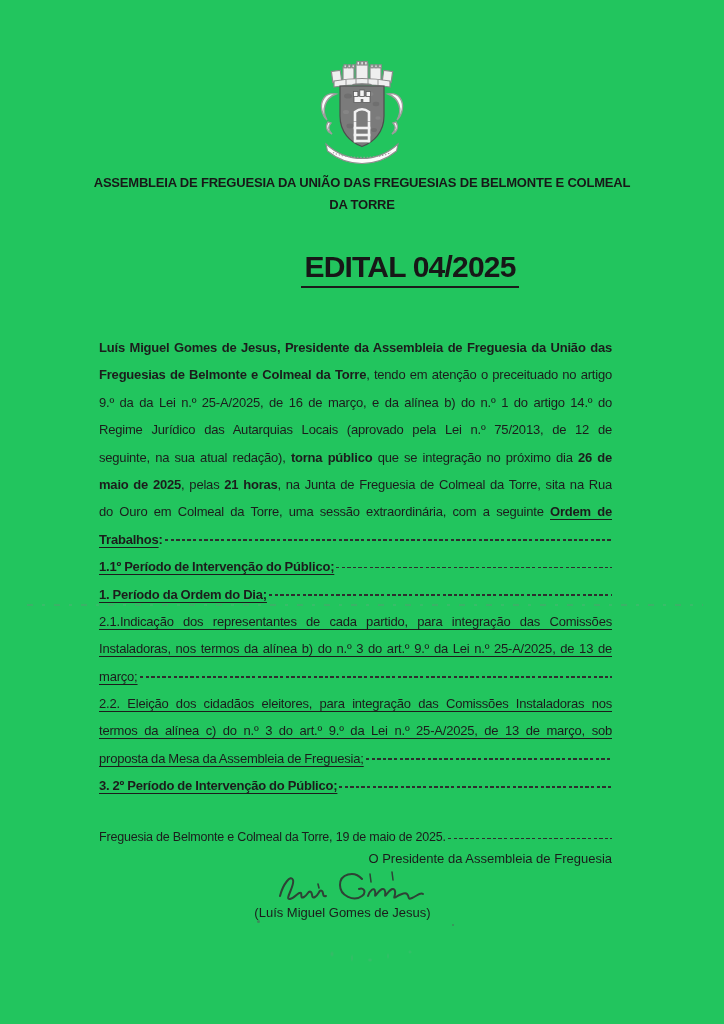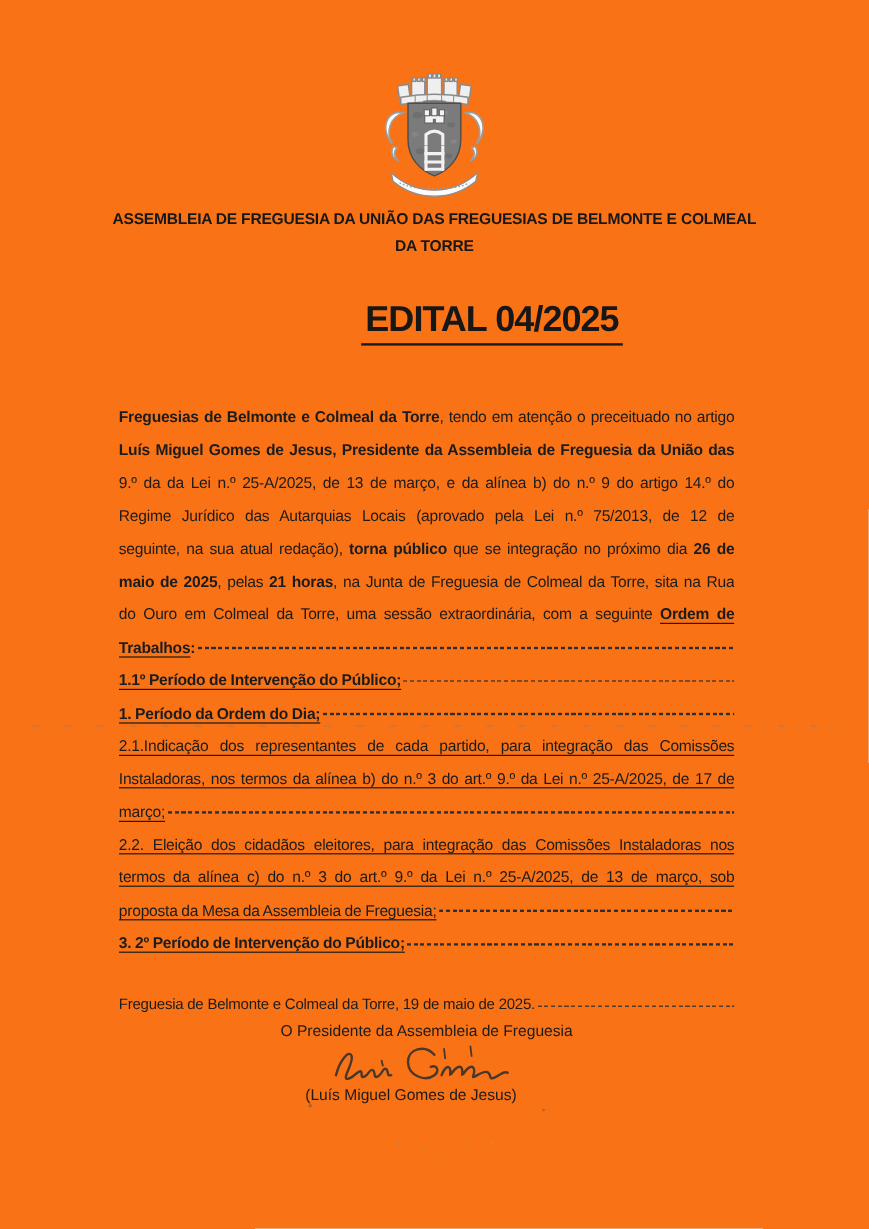--- a/index.html
+++ b/index.html
@@ -1,17 +1,17 @@
 <!DOCTYPE html>
 <html><head>
 <meta charset="utf-8">
 <style>
   html,body{margin:0;padding:0;background:#ffffff;}
   .page{
-    position:relative;width:724px;height:1024px;background:#f97316;overflow:hidden;
+    position:relative;width:724px;height:1024px;background:#22c55e;overflow:hidden;
     font-family:"Liberation Sans",sans-serif;color:#1d1d1d;
   }
   .crest-wrap{position:absolute;top:60px;left:50%;transform:translateX(-50%);}
   .org-name{
     position:absolute;top:172px;left:40px;width:644px;text-align:center;
     font-weight:700;font-size:13px;letter-spacing:-0.2px;line-height:22px;color:#181818;
   }
   .title-wrap{position:absolute;top:250px;left:0;width:724px;text-align:center;margin-left:48px;}
   .title-text{
     display:inline-block;font-size:30px;font-weight:700;letter-spacing:-0.8px;
@@ -27,21 +27,21 @@
   .b{font-weight:700;}
   .u{text-decoration:underline;text-underline-offset:2.5px;text-decoration-thickness:1.3px;text-align:center;}
   .dashes{
     flex:1 1 auto;height:1.8px;margin-top:13.5px;margin-left:2px;
     background:repeating-linear-gradient(90deg,#2e2e2e 0 3.4px,transparent 3.4px 5.6px);
   }
   .closing-date{
     position:absolute;left:99px;top:824px;width:513px;
     font-size:12.5px;letter-spacing:-0.2px;line-height:27px;color:#1c1c1c;
   }
-  .sig-title{position:absolute;left:99px;top:851px;width:513px;text-align:center;font-size:13px;color:#1c1c1c;}
+  .sig-title{position:absolute;left:99px;top:851px;width:513px;text-align:right;font-size:13px;color:#1c1c1c;}
   .sig-svg{position:absolute;left:99px;top:866px;width:513px;text-align:center;}
   .sig-name{position:absolute;left:86px;top:905px;width:513px;text-align:center;font-size:13px;color:#1c1c1c;}
   .scan-line{
     position:absolute;left:27px;top:604px;width:676px;height:2px;opacity:.55;
     background:repeating-linear-gradient(90deg,rgba(125,125,125,.5) 0 6px,transparent 6px 15px,rgba(150,150,150,.35) 15px 18px,transparent 18px 27px);
   }
   .smudge{
     position:absolute;left:318px;top:942px;width:120px;height:26px;opacity:.5;
     background:
       radial-gradient(3px 5px at 14px 12px, rgba(140,140,140,.5), transparent 70%),
@@ -133,34 +133,34 @@
     <div>ASSEMBLEIA DE FREGUESIA DA UNIÃO DAS FREGUESIAS DE BELMONTE E COLMEAL</div>
     <div>DA TORRE</div>
   </div>
 
   <div class="title-wrap">
     <span class="title-text">EDITAL 04/2025</span>
   </div>
 
   <div class="body">
     <div>
+        <div class="tline jline"><span class="b">Luís Miguel Gomes de Jesus, Presidente da Assembleia de Freguesia da União das</span></div>
         <div class="tline jline"><span class="b">Freguesias de Belmonte e Colmeal da Torre</span><span>, tendo em atenção o preceituado no artigo</span></div>
-        <div class="tline jline"><span class="b">Luís Miguel Gomes de Jesus, Presidente da Assembleia de Freguesia da União das</span></div>
-        <div class="tline jline"><span>9.º da da Lei n.º 25-A/2025, de 13 de março, e da alínea b) do n.º 9 do artigo 14.º do</span></div>
+        <div class="tline jline"><span>9.º da da Lei n.º 25-A/2025, de 16 de março, e da alínea b) do n.º 1 do artigo 14.º do</span></div>
         <div class="tline jline"><span>Regime Jurídico das Autarquias Locais (aprovado pela Lei n.º 75/2013, de 12 de</span></div>
         <div class="tline jline"><span>seguinte, na sua atual redação), </span><span class="b">torna público</span><span> que se integração no próximo dia </span><span class="b">26 de</span></div>
         <div class="tline jline"><span class="b">maio de 2025</span><span>, pelas </span><span class="b">21 horas</span><span>, na Junta de Freguesia de Colmeal da Torre, sita na Rua</span></div>
         <div class="tline jline"><span>do Ouro em Colmeal da Torre, uma sessão extraordinária, com a seguinte </span><span class="b u">Ordem de</span></div>
         <div class="tline dashline"><span class="b u">Trabalhos</span><span class="b">:</span><span class="dashes"></span></div>
       </div>
     <div>
         <div class="tline dashline"><span class="b u">1.1º Período de Intervenção do Público;</span><span class="dashes"></span></div>
         <div class="tline dashline"><span class="b u">1. Período da Ordem do Dia;</span><span class="dashes"></span></div>
         <div class="tline jline"><span class="u">2.1.Indicação dos representantes de cada partido, para integração das Comissões</span></div>
-        <div class="tline jline"><span class="u">Instaladoras, nos termos da alínea b) do n.º 3 do art.º 9.º da Lei n.º 25-A/2025, de 17 de</span></div>
+        <div class="tline jline"><span class="u">Instaladoras, nos termos da alínea b) do n.º 3 do art.º 9.º da Lei n.º 25-A/2025, de 13 de</span></div>
         <div class="tline dashline"><span class="u">março;</span><span class="dashes"></span></div>
         <div class="tline jline"><span class="u">2.2. Eleição dos cidadãos eleitores, para integração das Comissões Instaladoras nos</span></div>
         <div class="tline jline"><span class="u">termos da alínea c) do n.º 3 do art.º 9.º da Lei n.º 25-A/2025, de 13 de março, sob</span></div>
         <div class="tline dashline"><span class="u">proposta da Mesa da Assembleia de Freguesia;</span><span class="dashes"></span></div>
         <div class="tline dashline"><span class="b u">3. 2º Período de Intervenção do Público;</span><span class="dashes"></span></div>
       </div>
   </div>
 
   <div class="closing-date">
       <div class="tline dashline"><span>Freguesia de Belmonte e Colmeal da Torre, 19 de maio de 2025.</span><span class="dashes"></span></div>

